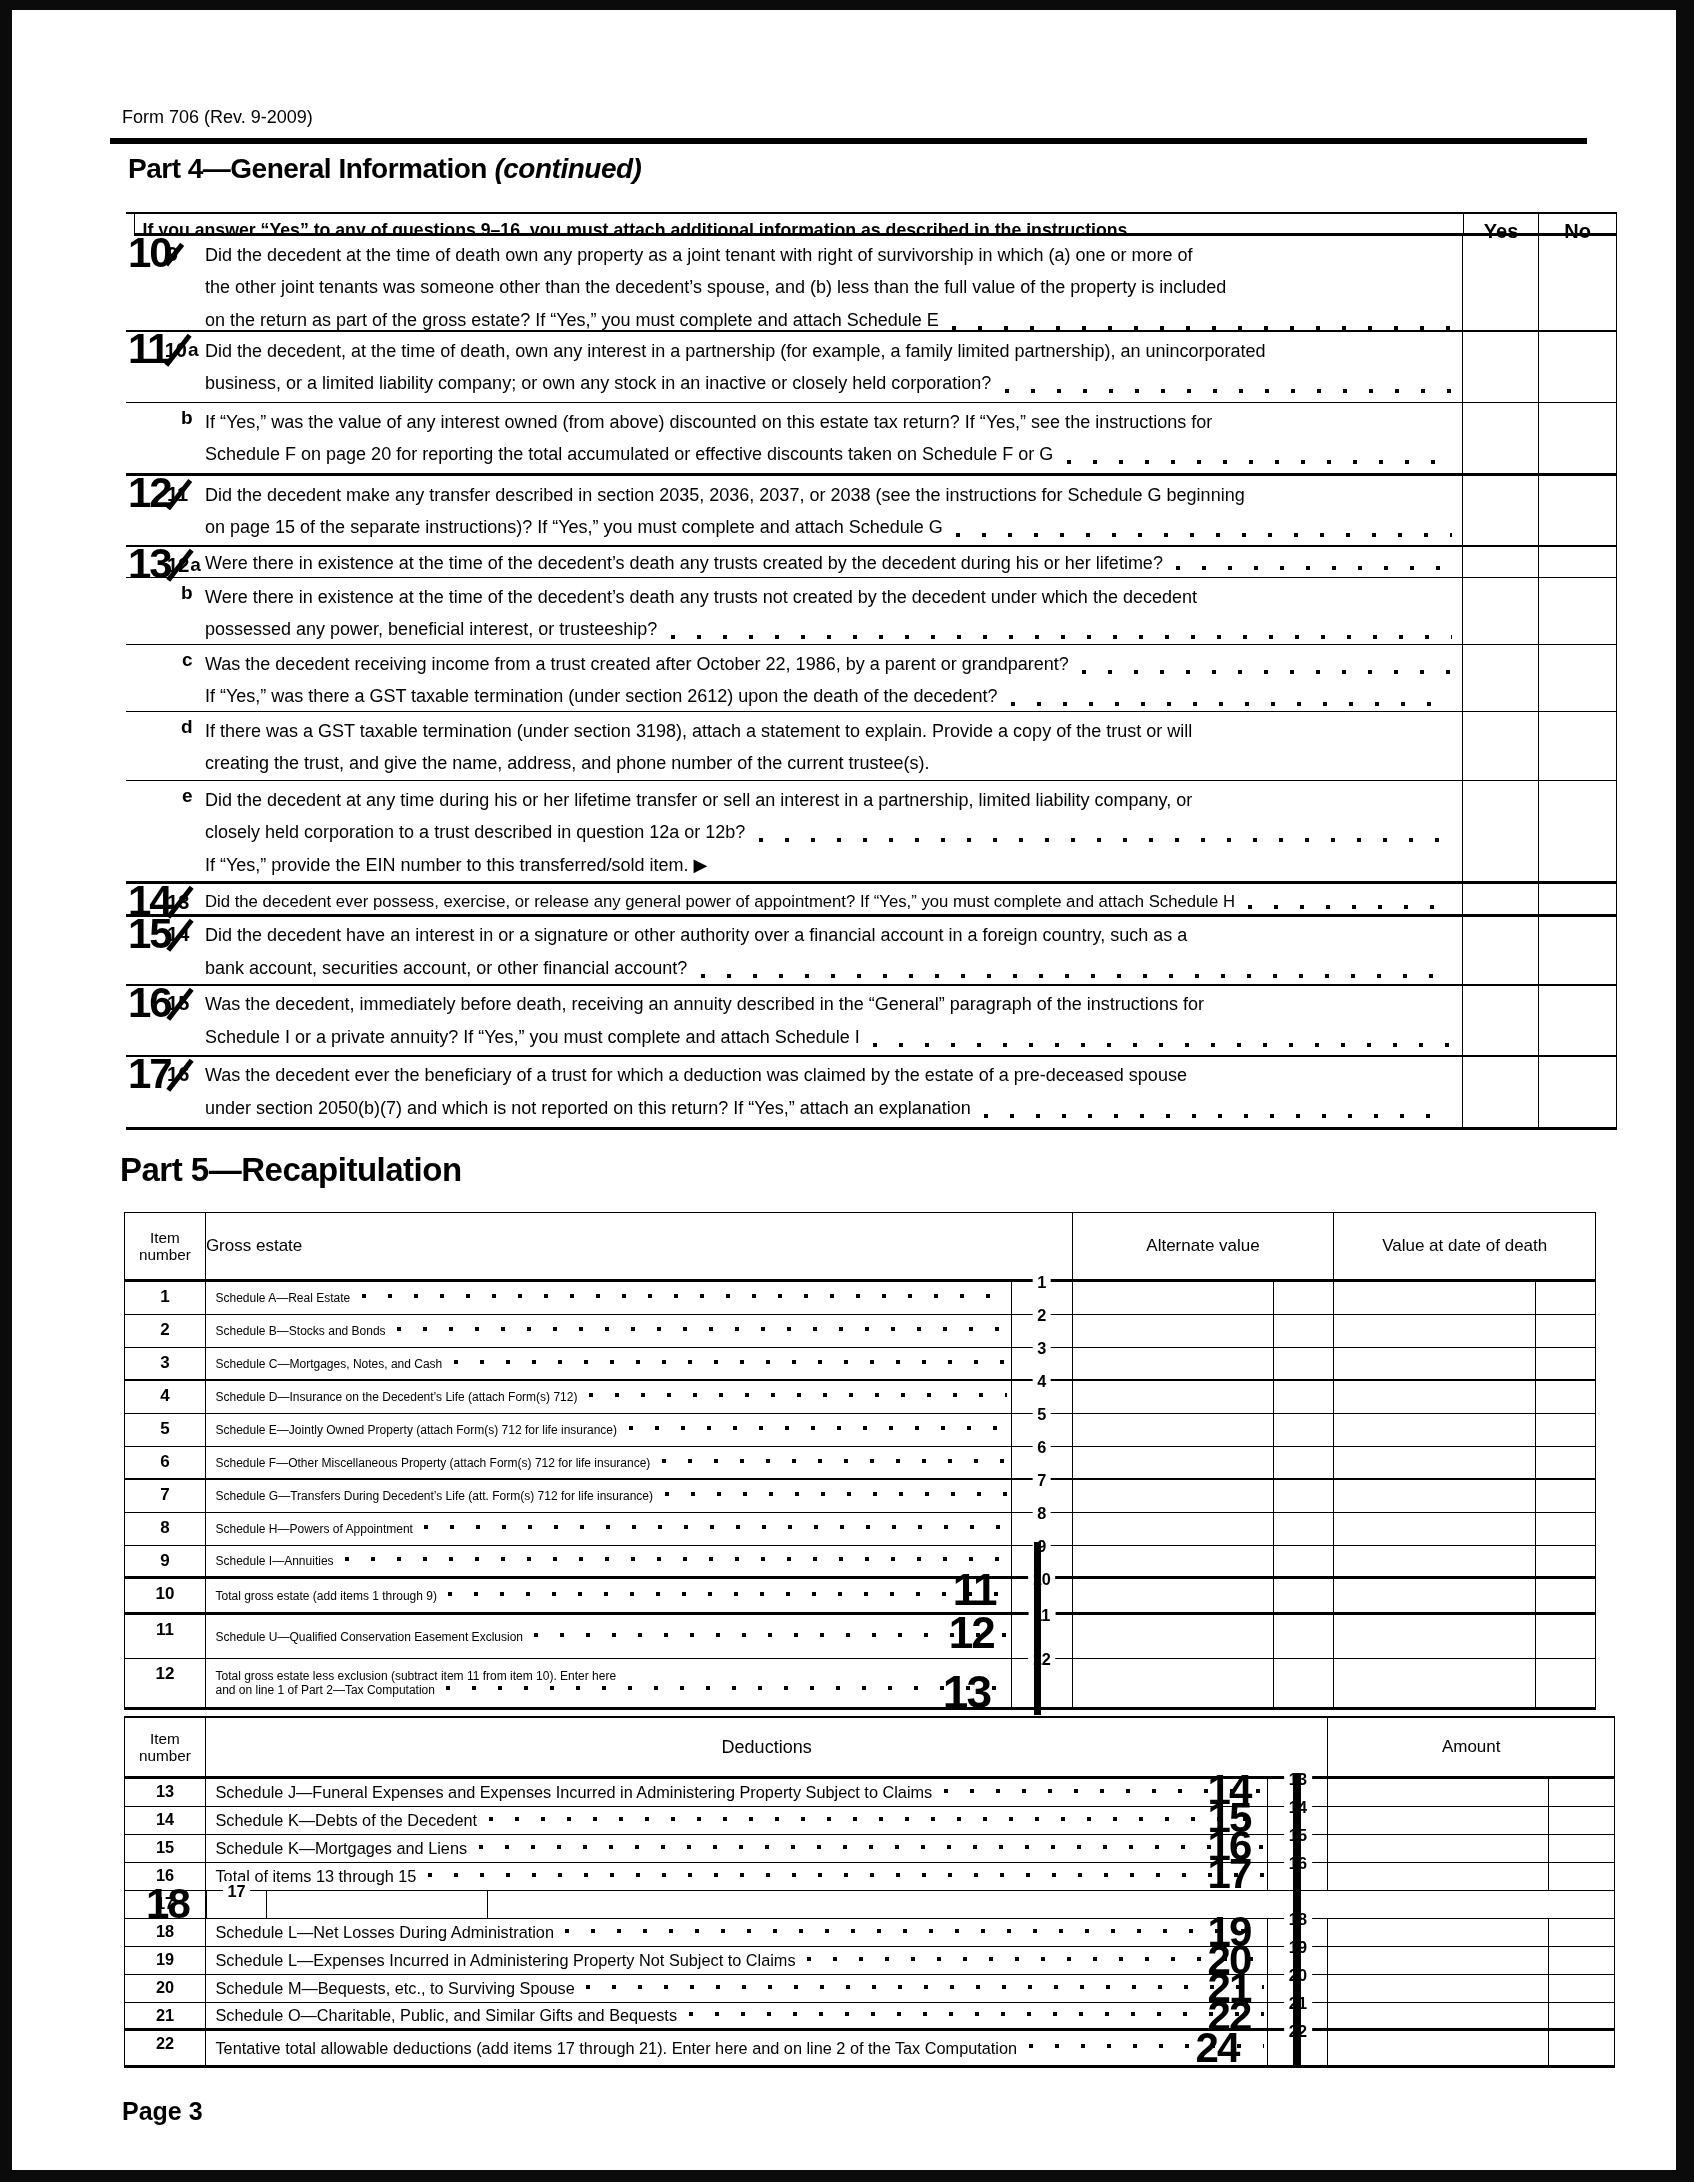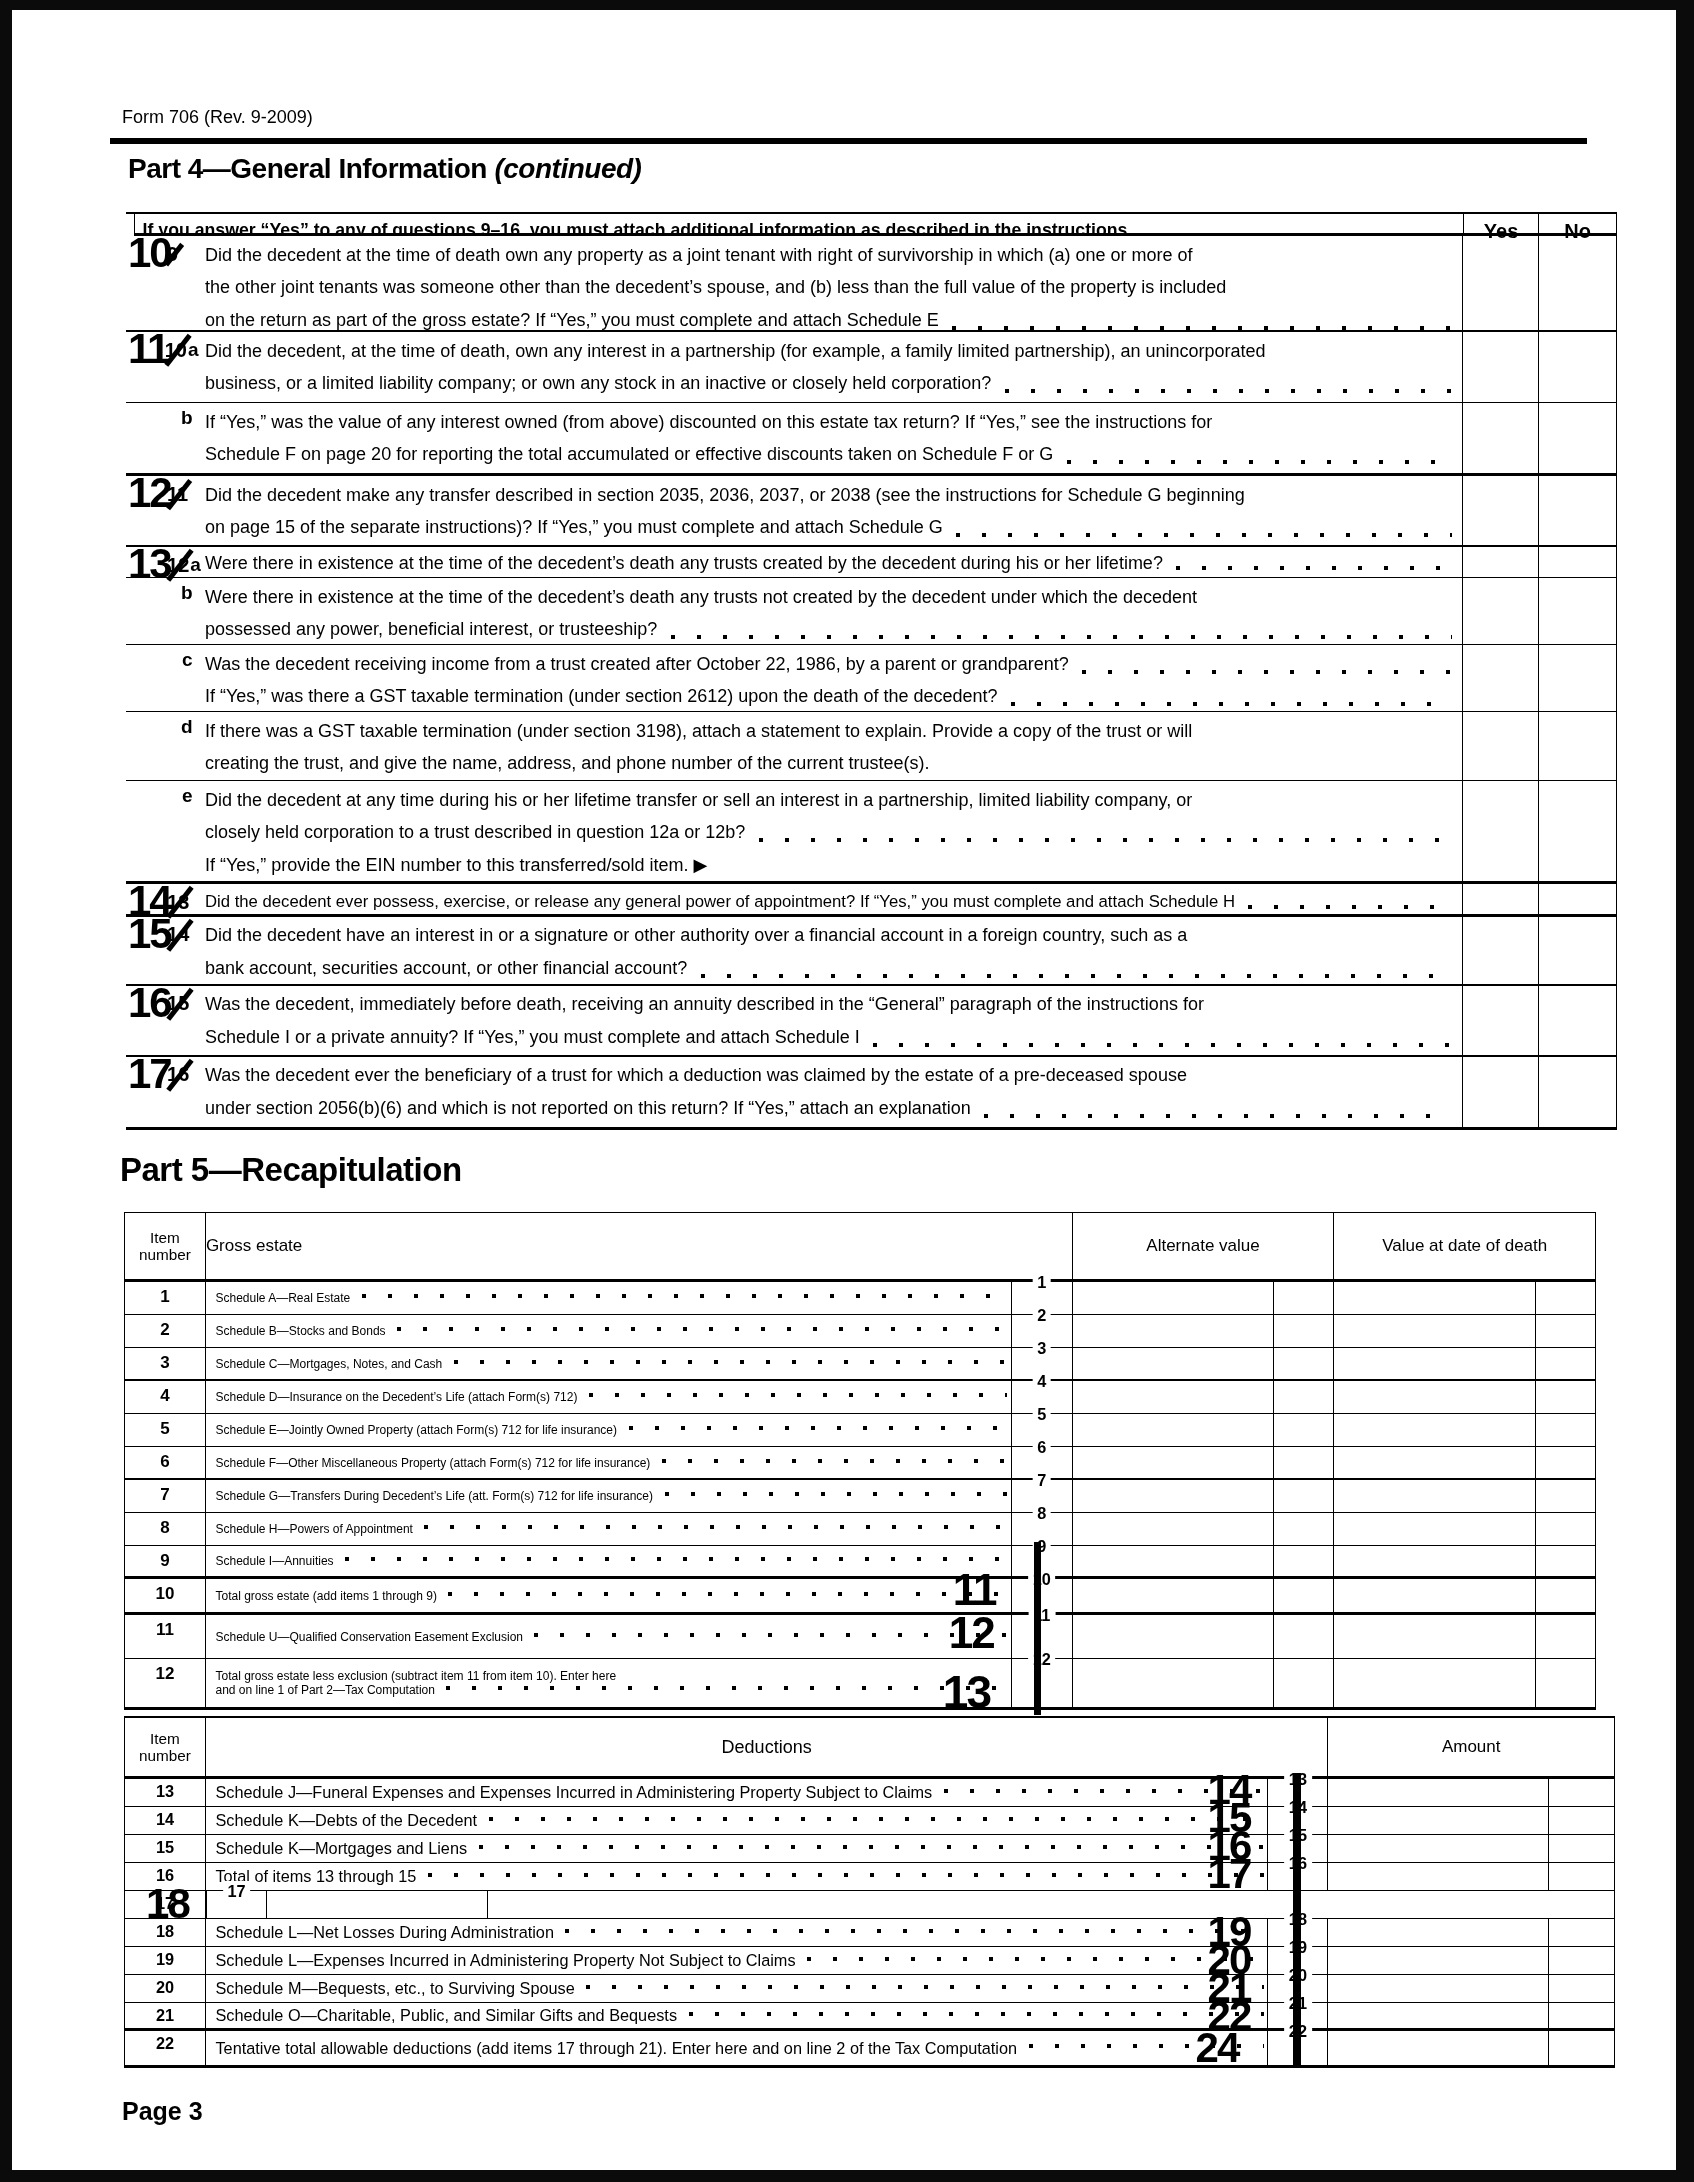--- a/index.html
+++ b/index.html
@@ -305,21 +305,21 @@
         <div class="qrow" style="height: 73px; border-bottom: 3.8px solid rgb(0, 0, 0);">
           <div class="qnum">
             <span class="qstamp">17</span>
             <span class="pnum">16</span>
           </div>
           <div class="qcontent">
             <div class="qline">
               <span class="qtext">Was the decedent ever the beneficiary of a trust for which a deduction was claimed by the estate of a pre-deceased spouse</span>
             </div>
             <div class="qline">
-              <span class="qtext">under section 2056(b)(6) and which is not reported on this return? If “Yes,” attach an explanation</span>
+              <span class="qtext">under section 2050(b)(7) and which is not reported on this return? If “Yes,” attach an explanation</span>
               <span class="leader"></span>
             </div>
           </div>
           <div class="qyes"></div>
           <div class="qno"></div>
         </div>
       </div>
   </div>
 
   <div class="p5title">Part 5—Recapitulation</div>

